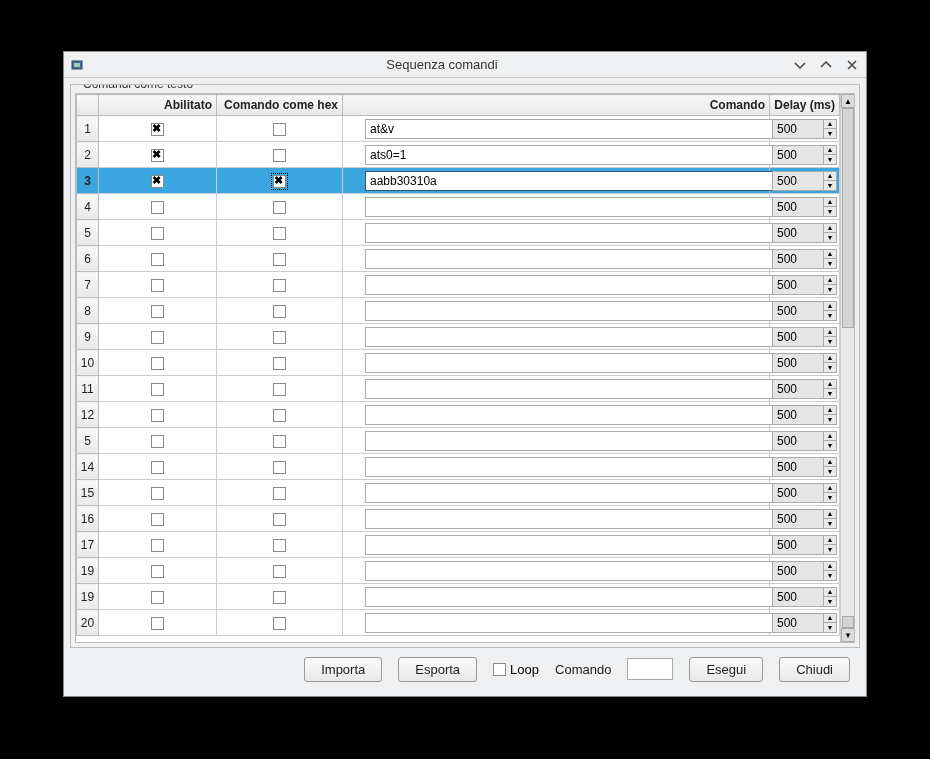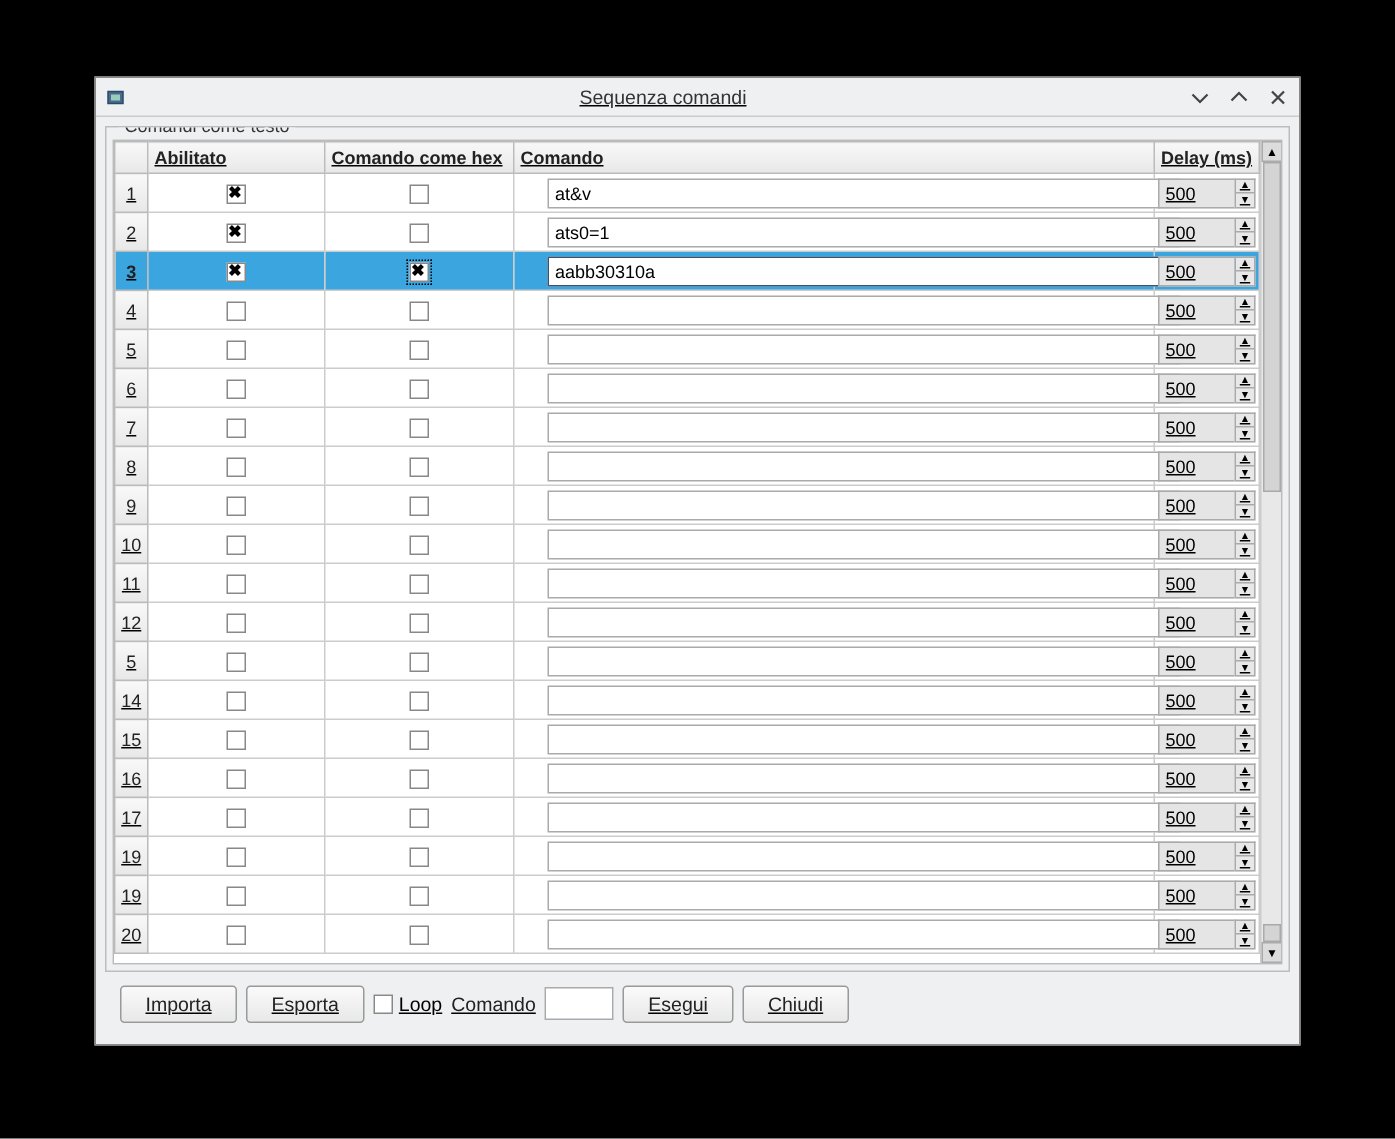--- a/index.html
+++ b/index.html
@@ -14,21 +14,20 @@
   .window {
     position: absolute;
     left: 63px;
     top: 51px;
     width: 804px;
     height: 646px;
     background: #eff0f1;
     border: 1px solid #888;
     display: flex;
     flex-direction: column;
-    text-decoration: underline;
   }
   .titlebar {
     height: 26px;
     display: flex;
     align-items: center;
     padding: 0 6px;
     border-bottom: 1px solid #ccc;
   }
   .titlebar-icon {
     width: 16px;
@@ -125,21 +124,21 @@
     border-collapse: collapse;
     width: 100%;
   }
   th {
     background: linear-gradient(#f8f8f8, #e8e8e8);
     border: 1px solid #bbb;
     padding: 3px 4px;
     font-weight: bold;
     font-size: 12px;
     color: #222;
-    text-align: left;
+    text-align: right;
   }
   th.row-head-corner { width: 22px; }
   th.col-enabled { width: 118px; }
   th.col-hex { width: 126px; }
   th.col-cmd { }
   th.col-delay { width: 70px; }
   td {
     border: 1px solid #ccc;
     padding: 1px 2px;
     height: 26px;
@@ -223,22 +222,22 @@
     align-items: center;
     justify-content: center;
     cursor: pointer;
     line-height: 1;
   }
   .spin-up { border-bottom: none; }
   .bottom-bar {
     height: 42px;
     display: flex;
     align-items: center;
-    justify-content: flex-start;
-    gap: 6px;
+    justify-content: flex-end;
+    gap: 16px;
     padding: 0 10px;
   }
   .btn {
     padding: 4px 16px;
     border: 1px solid #999;
     background: linear-gradient(#fafafa, #e8e8e8);
     border-radius: 3px;
     font-size: 13px;
     cursor: pointer;
     color: #222;

